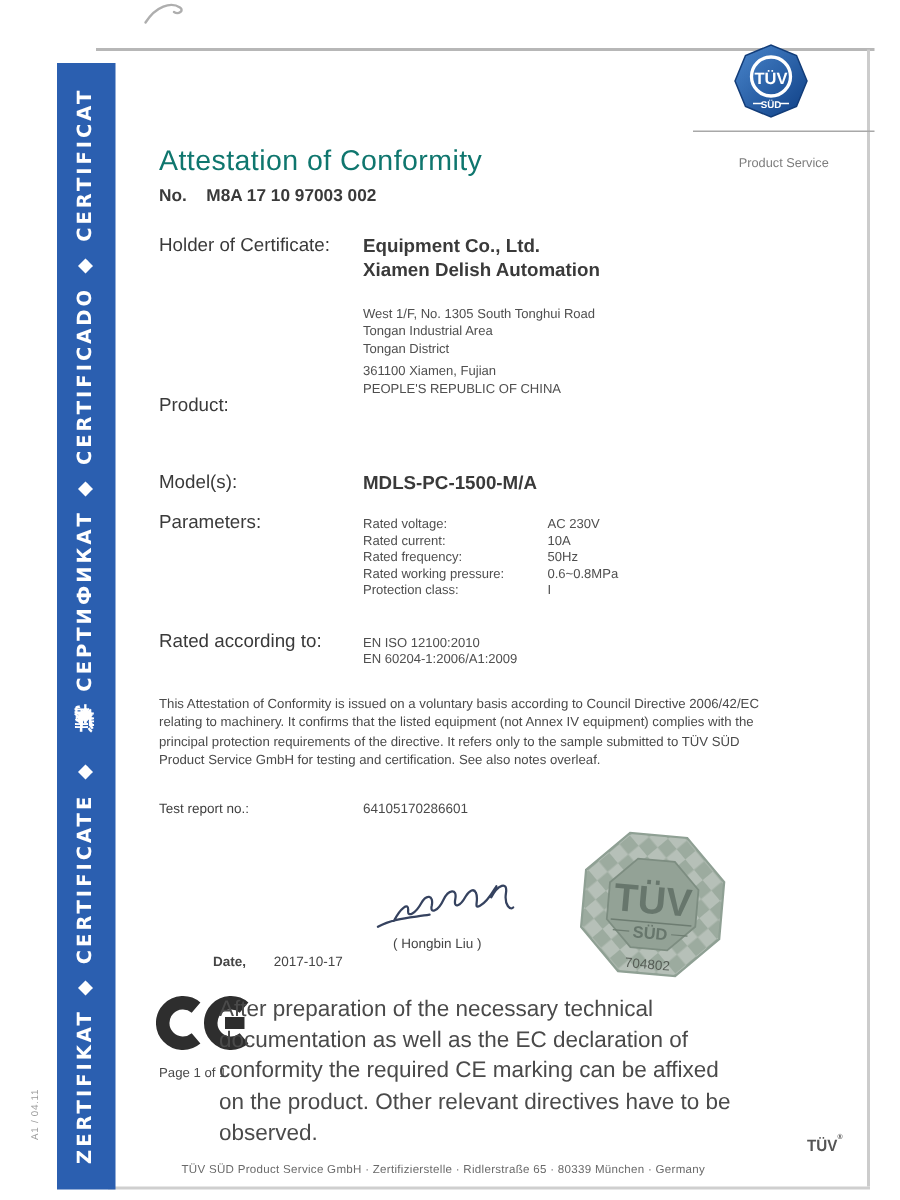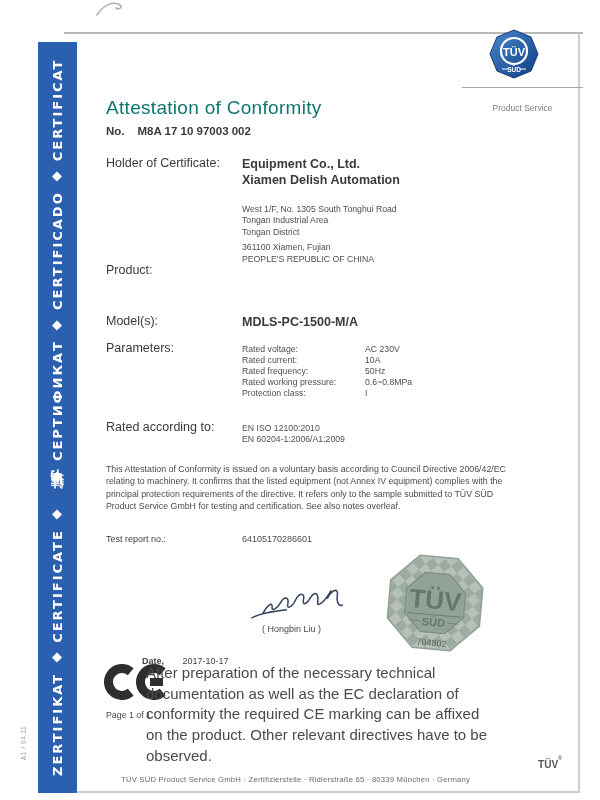--- a/index.html
+++ b/index.html
@@ -43,21 +43,21 @@
   .small{font-size:8.7px;color:#4f4f4f;line-height:1.32;}
 
   .col-label{left:106px;width:135px;}
   .col-val{left:242px;}
 
   .param-grid{display:grid;grid-template-columns:123px auto;row-gap:1px;font-size:8.7px;color:#4f4f4f;}
 
   .statement{left:106px;top:463px;width:402px;font-size:8.8px;color:#4a4a4a;line-height:1.42;}
 
   .sig{left:248px;top:588px;width:95px;height:34px;transform:rotate(-5deg);}
-  .date-row{left:106px;top:656px;font-size:9px;color:#454545;padding-left:36px;}
+  .date-row{left:106px;top:636px;font-size:9px;color:#454545;padding-left:36px;}
   .signer{left:250px;top:624px;font-size:9px;color:#454545;margin-left:12px;}
 
   .stamp{left:372px;top:549px;width:126px;height:110px;transform:rotate(5deg);}
 
   .ce-icon{left:104px;top:662px;width:66px;height:40px;}
   .ce-text{left:146px;top:663px;width:352px;font-size:15px;color:#4a4a4a;line-height:1.38;}
   .page-no{left:106px;top:710px;font-size:8.8px;color:#4a4a4a;}
 
   .footer{left:121px;top:775px;font-size:7.7px;color:#6a6a6a;letter-spacing:0.2px;}
   .footer-mark{left:537px;top:755px;font-size:11px;font-weight:bold;color:#555;transform:scaleX(0.92);}

